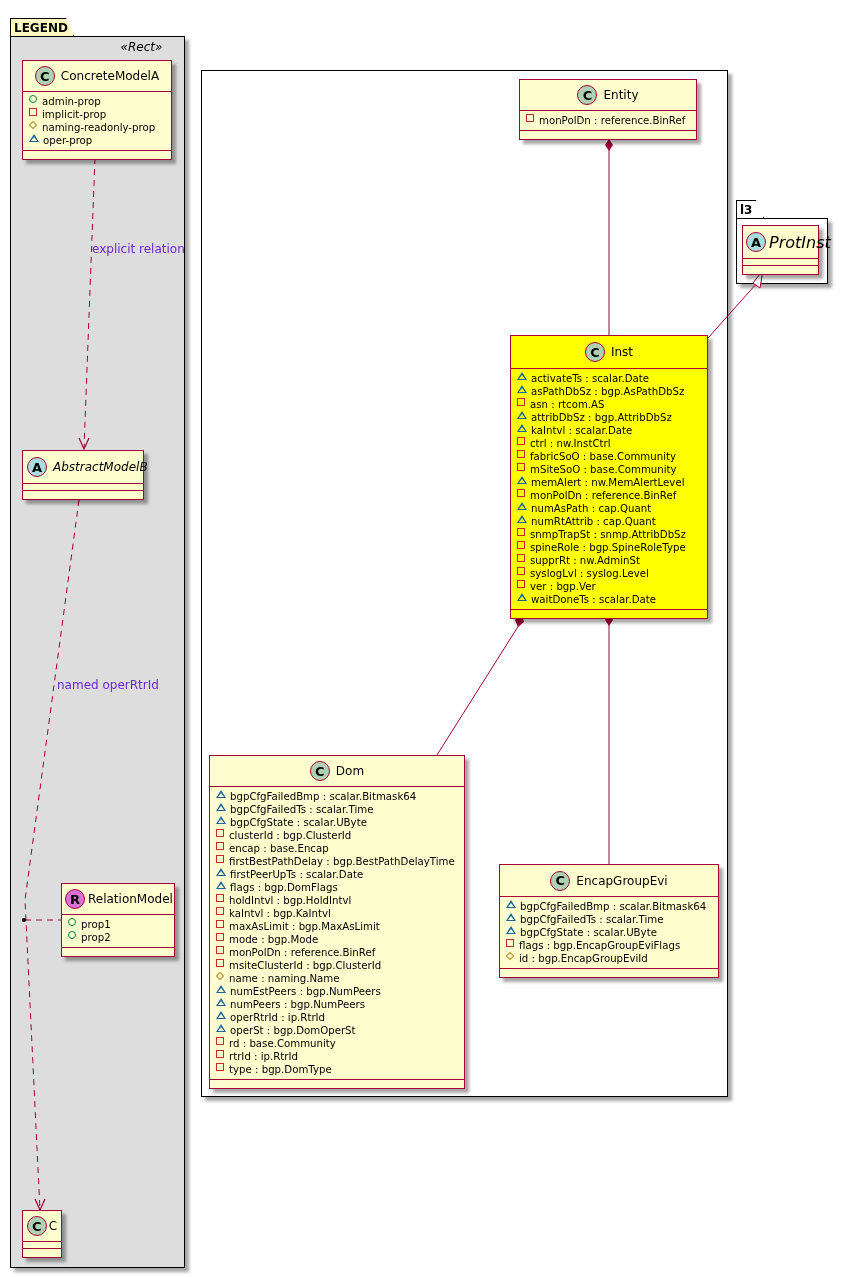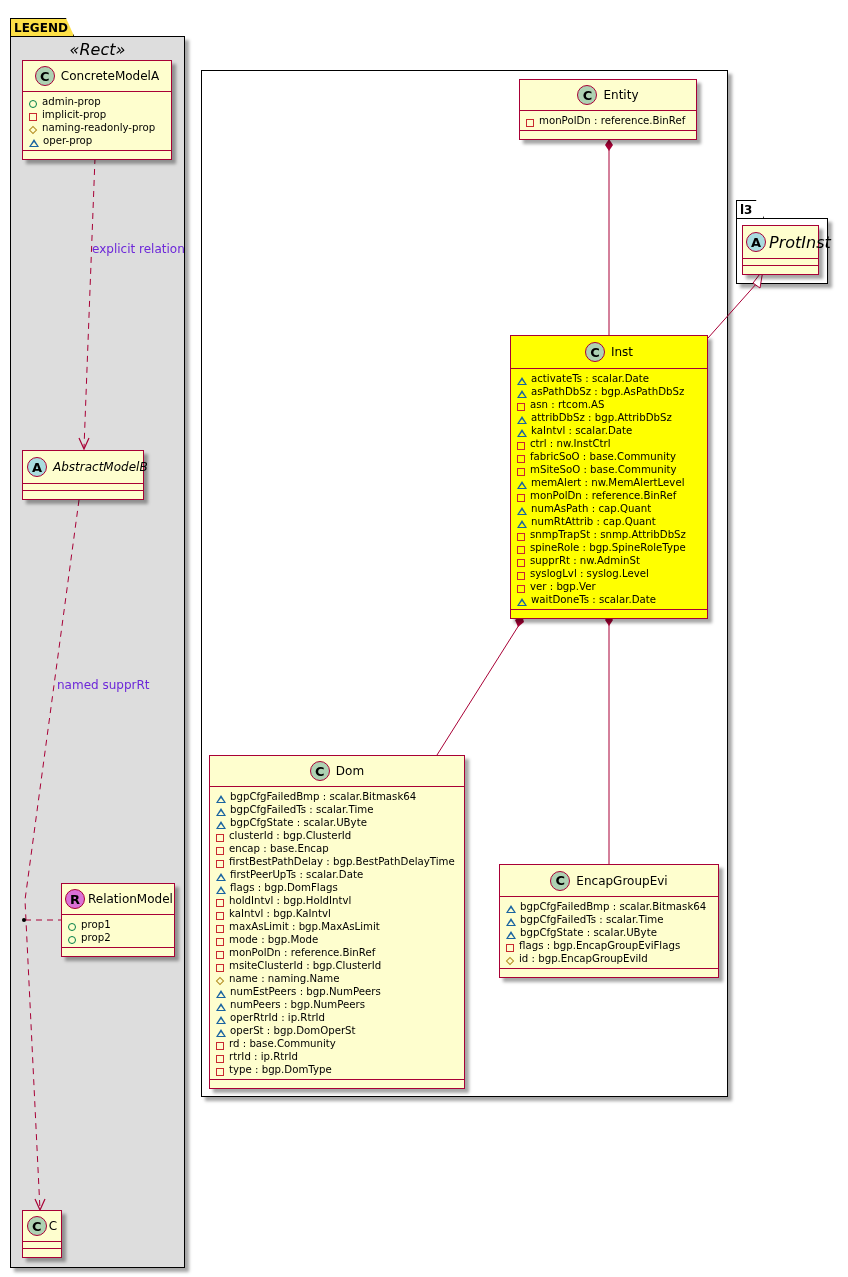--- a/index.html
+++ b/index.html
@@ -16,43 +16,43 @@
   .cls.hl { background:#FFFF00; }
   .cls-head { display:flex; align-items:center; justify-content:center; gap:6px;
               border-bottom:1.2px solid #A80036; font-size:12px; color:#000; }
   .circ { width:20px; height:20px; border-radius:50%; border:1px solid #A80036;
           display:flex; align-items:center; justify-content:center; font-weight:bold;
           font-size:13px; box-sizing:border-box; flex:0 0 auto; }
   .circ.c { background:#ADD1B2; }
   .circ.a { background:#A9DCDF; }
   .circ.r { background:#DA70D6; }
   .cls-attrs { border-bottom:1.2px solid #A80036; padding:3px 6px 3px 6px; }
-  .attr { font-size:10.2px; line-height:13px; color:#000; white-space:nowrap; display:flex; align-items:flex-end; }
+  .attr { font-size:10.2px; line-height:13px; color:#000; white-space:nowrap; display:flex; align-items:flex-start; }
   .vis { display:inline-block; width:9px; height:9px; margin-right:5px; flex:0 0 auto; position:relative; }
   .vis.private { border:1px solid #C82930; box-sizing:border-box; width:8px; height:8px; }
   .vis.public { border:1px solid #038048; border-radius:50%; box-sizing:border-box; width:8px; height:8px; }
   .vis.protected { width:8px; height:8px; }
   .vis.protected::before { content:""; position:absolute; left:1px; top:1px; width:6px; height:6px;
                            border:1px solid #B38D22; transform:rotate(45deg); box-sizing:border-box; }
   .vis.package { width:0; height:0; border-left:5px solid transparent; border-right:5px solid transparent;
                  border-bottom:8px solid #1963A0; position:relative; margin-right:4px; }
   .vis.package::after { content:""; position:absolute; left:-3px; top:2.5px; width:0; height:0;
                         border-left:3px solid transparent; border-right:3px solid transparent;
                         border-bottom:4.5px solid var(--bgc, #FEFECE); }
   .cls-foot { height:8px; }
   .label { position:absolute; font-size:12px; color:#6d28d9; white-space:nowrap; }
-  .stereo { position:absolute; font-size:16px; font-style:italic; text-align:center; }
+  .stereo { position:absolute; font-size:12px; font-style:italic; text-align:center;margin-left:44px; }
   svg.edges { position:absolute; left:0; top:0; }
 </style>
 </head>
 <body>
 
 <div id="canvas">
 
-  <div class="pkg-tab" style="left:10px;top:18px;width:64px;background:#fde047;">LEGEND</div>
+  <div class="pkg-tab" style="left:10px;top:18px;width:64px;background:#fef9c3;">LEGEND</div>
   <div class="pkg-body" style="left:10px;top:36px;width:173px;height:1230px;background:#DDDDDD;"></div>
   <div class="stereo" style="left:10px;top:40px;width:175px;">«Rect»</div>
 
   <div class="pkg-tab" style="left:201px;top:52px;width:40px;background:#fff;margin-top:28px;">bgp</div>
   <div class="pkg-body" style="left:201px;top:70px;width:525px;height:1025px;background:#fff;"></div>
 
   <div class="pkg-tab" style="left:736px;top:200px;width:28px;background:#fff;">l3</div>
   <div class="pkg-body" style="left:736px;top:218px;width:90px;height:64px;background:#fff;"></div>
 
   <svg class="edges" width="848" height="1277">
@@ -73,21 +73,21 @@
     <polyline points="79,438 84,449 89,438" stroke="#A80036" stroke-width="1.2" fill="none"></polyline>
 
     <path d="M79,500 L25,900 L40,1210" stroke="#A80036" stroke-width="1" fill="none" stroke-dasharray="6,5"></path>
     <polyline points="35,1199 40,1210 45,1199" stroke="#A80036" stroke-width="1.2" fill="none"></polyline>
 
     <path d="M25,920 L62,920" stroke="#A80036" stroke-width="1" fill="none" stroke-dasharray="6,5"></path>
     <circle cx="24" cy="920" r="2" fill="#000"></circle>
   </svg>
 
   <div class="label" style="left:92px;top:242px;">explicit relation</div>
-  <div class="label" style="left:57px;top:678px;">named supprRt</div>
+  <div class="label" style="left:57px;top:678px;">named operRtrId</div>
 
   <div class="cls" style="left:22px;top:60px;width:150px;">
     <div class="cls-head" style="height:30px;">
       <span class="circ c">C</span>
       <span>ConcreteModelA</span>
     </div>
     <div class="cls-attrs">
       <div class="attr">
           <span class="vis public"></span>
           <span>admin-prop</span>

